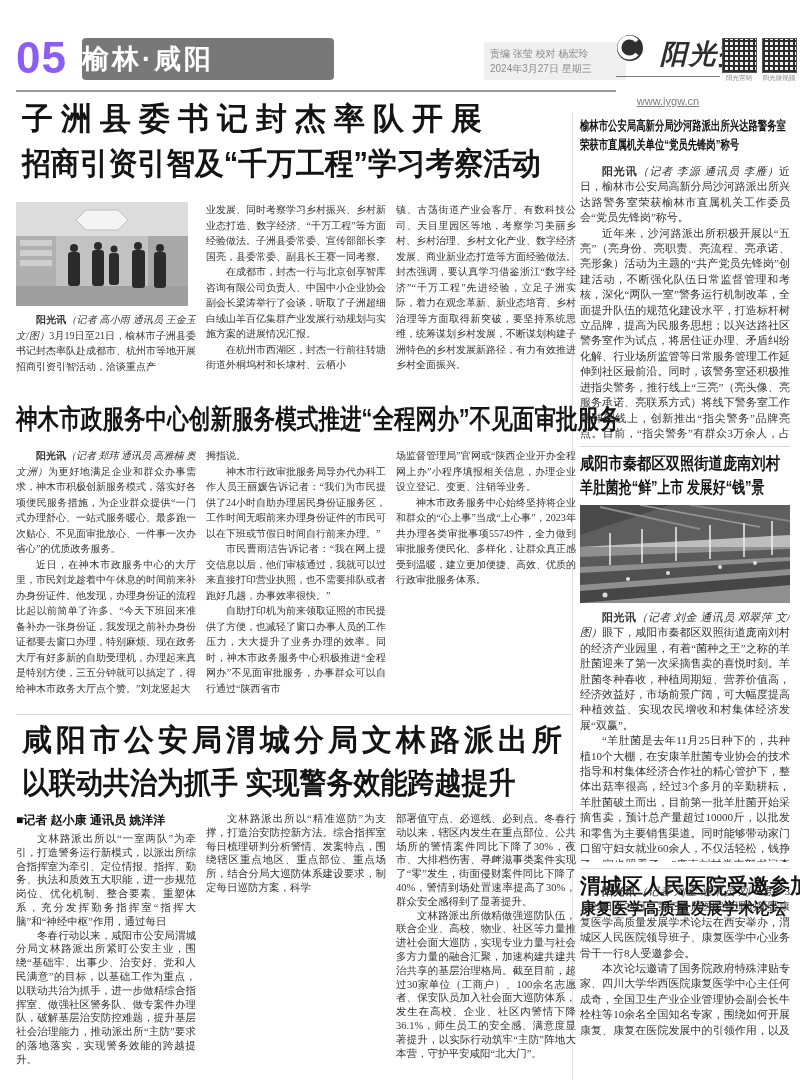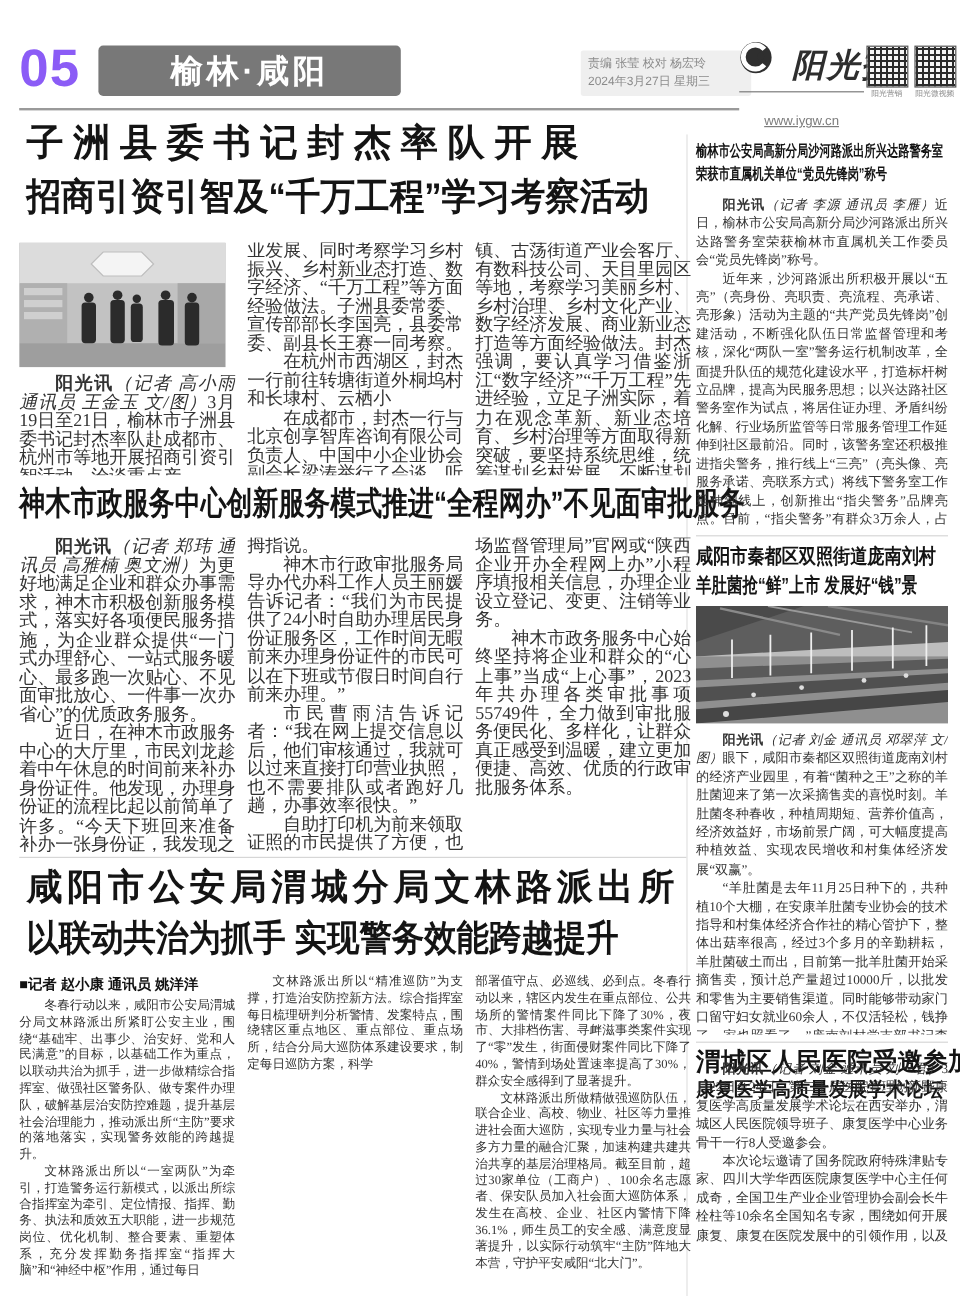--- a/index.html
+++ b/index.html
@@ -4,21 +4,21 @@
 <style>
   html,body{margin:0;padding:0;background:#ffffff;}
   .page{position:relative;width:800px;height:1087px;background:#fff;overflow:hidden;
         font-family:"Liberation Serif",serif;color:#333;border-right:1px solid #d9d9d9;}
   
   .hdr{position:absolute;left:16px;top:34px;width:600px;height:56px;border-bottom:2px solid #9a9a9a;}
   .pageno{position:absolute;left:0;top:0;font-family:"Liberation Sans",sans-serif;
           font-weight:800;font-size:44px;line-height:48px;color:#8b5cf6;letter-spacing:1px;}
   .secbox{position:absolute;left:66px;top:4px;width:252px;height:42px;background:#787878;
           border-radius:4px;color:#fff;font-family:"Liberation Sans",sans-serif;
-          font-weight:700;font-size:27px;line-height:42px;text-align:center;letter-spacing:3px;}
+          font-weight:700;font-size:27px;line-height:42px;text-align:left;letter-spacing:3px;}
   .edbox{position:absolute;left:468px;top:8px;width:130px;background:#efefef;border-radius:2px;
          padding:4px 6px;font-size:10px;line-height:15px;color:#8b8b8b;
          font-family:"Liberation Sans",sans-serif;}
   .logo{position:absolute;left:616px;top:34px;width:104px;height:40px;}
   .logotxt{position:absolute;left:44px;top:2px;font-style:italic;font-weight:900;font-size:27px;
            color:#2e2e2e;letter-spacing:2px;white-space:nowrap;}
   .urlline{position:absolute;left:616px;top:76px;width:104px;border-top:1.5px solid #7c7c7c;
            font-size:11px;color:#7c7c7c;text-align:center;text-decoration:underline;
            font-family:"Liberation Sans",sans-serif;padding-top:18px;}
   .qr{position:absolute;top:38px;width:33px;height:33px;border:1px solid #555;
@@ -40,21 +40,21 @@
   .r2l1{font-size:17px;line-height:24px;transform:scaleX(.84);}
   .r2l2{font-size:17px;line-height:24px;transform:scaleX(.76);}
   .r3l1{font-size:21px;line-height:23px;}
   .r3l2{font-size:16.5px;line-height:23px;transform:scaleX(.96);}
   
   .para{margin:0;text-align:justify;text-indent:2em;}
   .para.cont{text-indent:0;}
   .lead{font-family:"Liberation Sans",sans-serif;font-weight:700;font-style:normal;}
   .credit{font-style:italic;}
   .cols3{position:absolute;left:16px;width:560px;display:flex;gap:10px;}
-  .c{width:180px;height:100%;overflow:hidden;font-size:15px;line-height:15.5px;}
+  .c{width:180px;height:100%;overflow:hidden;font-size:10px;line-height:15.5px;}
   .tight .c{font-size:10.5px;line-height:13.8px;}
   .rbody{position:absolute;left:580px;width:210px;overflow:hidden;font-size:11px;line-height:15.4px;}
   .byline{font-family:"Liberation Sans",sans-serif;font-weight:700;font-size:12px;
           line-height:17px;color:#111;margin-bottom:3px;}
   
   .ph{background:#cfcfcf;overflow:hidden;}
   .ph1{width:172px;height:104px;margin-bottom:6px;}
   .ph2{position:absolute;left:580px;top:505px;width:210px;height:98px;}
   .vrule{position:absolute;left:572px;top:112px;width:1px;height:968px;background:#e2e2e2;}
   .hrule{position:absolute;background:#d6d6d6;height:1px;}
@@ -117,22 +117,22 @@
               <rect x="116" y="48" width="13" height="38" rx="3"></rect>
             <circle cx="144" cy="46" r="4"></circle>
               <rect x="138" y="50" width="12" height="36" rx="3"></rect>
           </g>
         </svg>
       </div>
       <p class="para"><b class="lead">阳光讯</b><i class="credit">（记者 高小雨 通讯员 王金玉 文/图）</i><span>3月19日至21日，榆林市子洲县委书记封杰率队赴成都市、杭州市等地开展招商引资引智活动，洽谈重点产</span></p>
     </div>
     <div class="c">
         <p class="para cont">业发展、同时考察学习乡村振兴、乡村新业态打造、数字经济、“千万工程”等方面经验做法。子洲县委常委、宣传部部长李国亮，县委常委、副县长王赛一同考察。</p>
+        <p class="para">在成都市，封杰一行与北京创享智库咨询有限公司负责人、中国中小企业协会副会长梁涛举行了会谈，听取了子洲超细白绒山羊百亿集群产业发展行动规划与实施方案的进展情况汇报。</p>
         <p class="para">在杭州市西湖区，封杰一行前往转塘街道外桐坞村和长埭村、云栖小</p>
-        <p class="para">在成都市，封杰一行与北京创享智库咨询有限公司负责人、中国中小企业协会副会长梁涛举行了会谈，听取了子洲超细白绒山羊百亿集群产业发展行动规划与实施方案的进展情况汇报。</p>
       </div>
     <div class="c">
         <p class="para cont">镇、古荡街道产业会客厅、有数科技公司、天目里园区等地，考察学习美丽乡村、乡村治理、乡村文化产业、数字经济发展、商业新业态打造等方面经验做法。封杰强调，要认真学习借鉴浙江“数字经济”“千万工程”先进经验，立足子洲实际，着力在观念革新、新业态培育、乡村治理等方面取得新突破，要坚持系统思维，统筹谋划乡村发展，不断谋划构建子洲特色的乡村发展新路径，有力有效推进乡村全面振兴。</p>
       </div>
   </div>
 
   <div class="hl a2t">神木市政服务中心创新服务模式推进“全程网办”不见面审批服务</div>
 
   <div class="cols3" style="top:448px;height:262px;">
     <div class="c">
@@ -155,22 +155,22 @@
 
   <div class="hl" style="position:absolute;left:22px;top:718px;width:560px;">
     <span class="nw a3l1">咸阳市公安局渭城分局文林路派出所</span><br>
     <span class="nw a3l2">以联动共治为抓手 实现警务效能跨越提升</span>
   </div>
 
   <div class="cols3 tight" style="top:812px;height:270px;">
     <div class="c">
       <div class="byline">■记者 赵小康 通讯员 姚洋洋</div>
       <div>
+          <p class="para">文林路派出所以“一室两队”为牵引，打造警务运行新模式，以派出所综合指挥室为牵引、定位情报、指挥、勤务、执法和质效五大职能，进一步规范岗位、优化机制、整合要素、重塑体系，充分发挥勤务指挥室“指挥大脑”和“神经中枢”作用，通过每日</p>
           <p class="para">冬春行动以来，咸阳市公安局渭城分局文林路派出所紧盯公安主业，围绕“基础牢、出事少、治安好、党和人民满意”的目标，以基础工作为重点，以联动共治为抓手，进一步做精综合指挥室、做强社区警务队、做专案件办理队，破解基层治安防控难题，提升基层社会治理能力，推动派出所“主防”要求的落地落实，实现警务效能的跨越提升。</p>
-          <p class="para">文林路派出所以“一室两队”为牵引，打造警务运行新模式，以派出所综合指挥室为牵引、定位情报、指挥、勤务、执法和质效五大职能，进一步规范岗位、优化机制、整合要素、重塑体系，充分发挥勤务指挥室“指挥大脑”和“神经中枢”作用，通过每日</p>
         </div>
     </div>
     <div class="c">
         <p class="para">文林路派出所以“精准巡防”为支撑，打造治安防控新方法。综合指挥室每日梳理研判分析警情、发案特点，围绕辖区重点地区、重点部位、重点场所，结合分局大巡防体系建设要求，制定每日巡防方案，科学</p>
       </div>
     <div class="c">
         <p class="para cont">部署值守点、必巡线、必到点。冬春行动以来，辖区内发生在重点部位、公共场所的警情案件同比下降了30%，夜市、大排档伤害、寻衅滋事类案件实现了“零”发生，街面侵财案件同比下降了40%，警情到场处置速率提高了30%，群众安全感得到了显著提升。</p>
         <p class="para">文林路派出所做精做强巡防队伍，联合企业、高校、物业、社区等力量推进社会面大巡防，实现专业力量与社会多方力量的融合汇聚，加速构建共建共治共享的基层治理格局。截至目前，超过30家单位（工商户）、100余名志愿者、保安队员加入社会面大巡防体系，发生在高校、企业、社区内警情下降36.1%，师生员工的安全感、满意度显著提升，以实际行动筑牢“主防”阵地大本营，守护平安咸阳“北大门”。</p>
       </div>
   </div>

